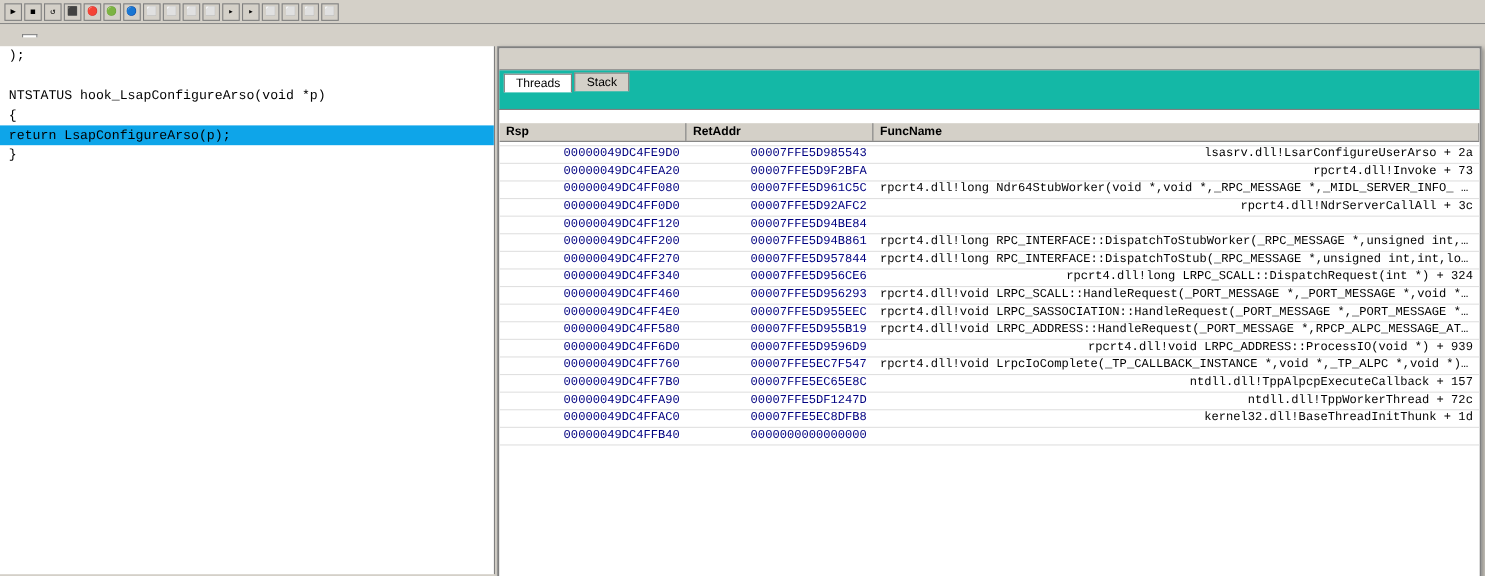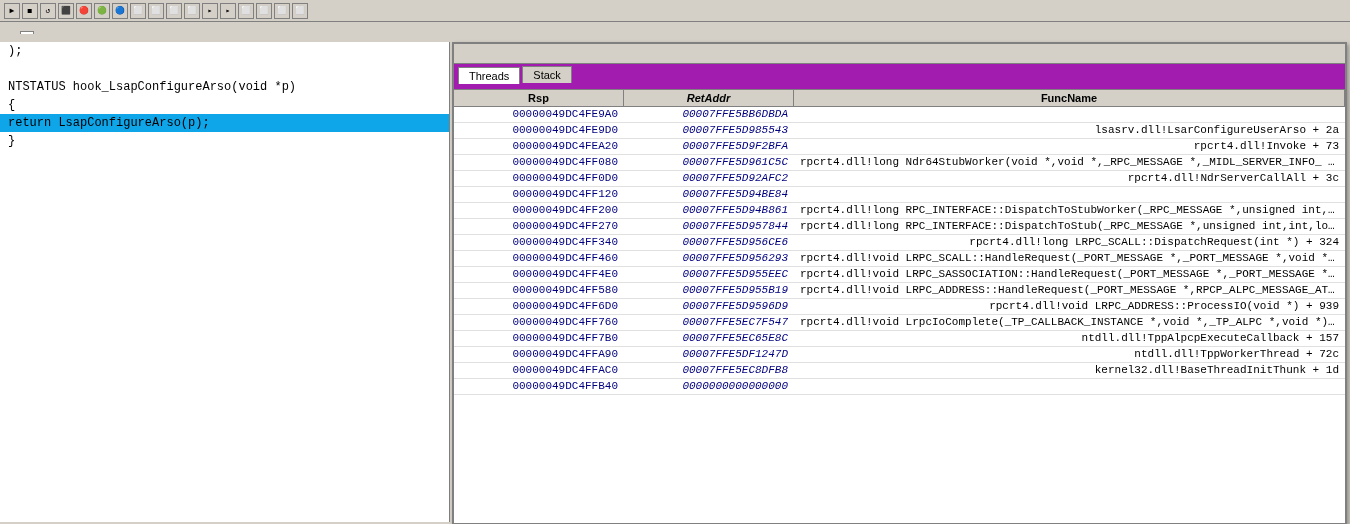--- a/index.html
+++ b/index.html
@@ -113,22 +113,22 @@
       height: 20px;
       display: flex;
       align-items: center;
       padding: 0 6px;
       font-size: 11px;
       font-family: Arial, sans-serif;
       border-bottom: 1px solid #808080;
     }
     .dbg-tabs {
       display: flex;
-      background: #a21caf;
-      padding: 2px 4px 6px;
+      background: #14b8a6;
+      padding: 2px 4px 16px;
       border-bottom: 1px solid #808080;
     }
     .dbg-tab {
       padding: 2px 10px;
       font-size: 11px;
       font-family: Arial, sans-serif;
       background: #d4d0c8;
       border: 1px solid #808080;
       border-bottom: none;
       cursor: pointer;
@@ -145,34 +145,33 @@
       background: #fff;
       overflow-y: auto;
       font-family: 'Courier New', Courier, monospace;
       font-size: 11px;
     }
     .table-header {
       display: flex;
       background: #d4d0c8;
       border-bottom: 1px solid #808080;
       position: sticky;
-      top: 0;
+      top: 12px;
       z-index: 1;
-      text-align: center;
     }
     .table-header-cell {
       padding: 2px 6px;
       font-family: Arial, sans-serif;
       font-size: 11px;
       font-weight: bold;
       border-right: 1px solid #808080;
       white-space: nowrap;
     }
     .col-rsp { width: 170px; }
-    .col-ret { width: 170px; font-style: italic; }
+    .col-ret { width: 170px; }
     .col-func { flex: 1; }
 
     .table-row {
       display: flex;
       border-bottom: 1px solid #e0e0e0;
       min-height: 16px;
     }
     .table-cell {
       padding: 1px 6px;
       white-space: nowrap;

